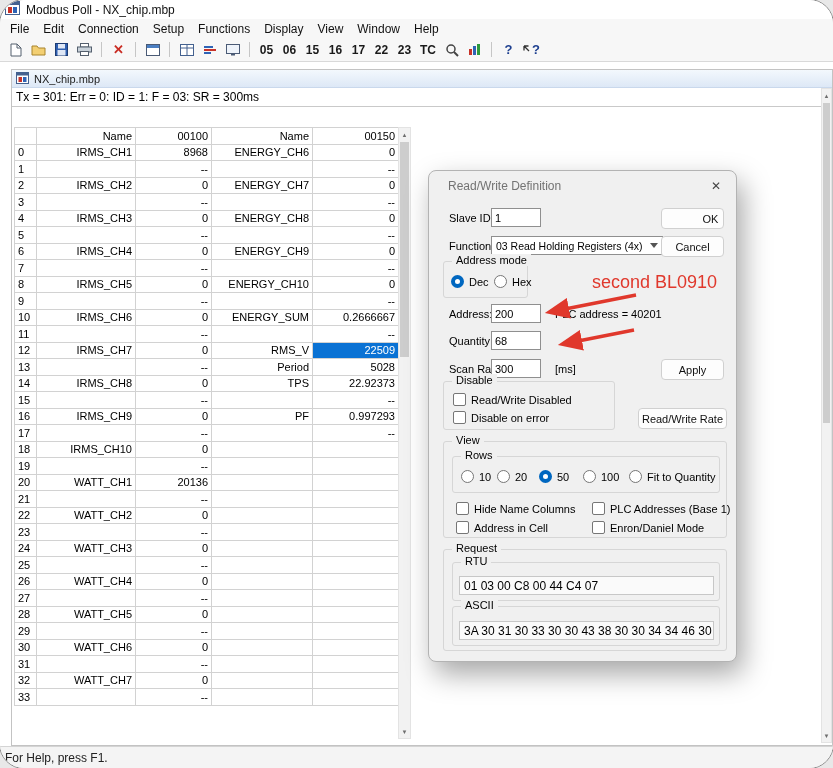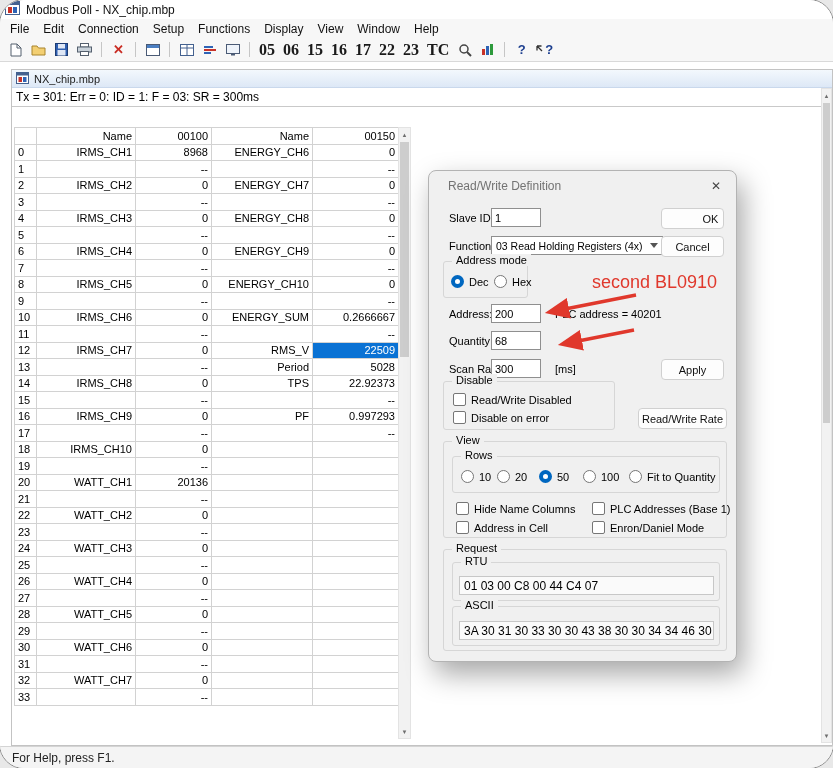--- a/index.html
+++ b/index.html
@@ -11,21 +11,21 @@
   .title-text { font-size:12px; color:#111; }
 
   
   .menubar { position:absolute; top:19px; left:0; right:0; height:19px; background:#f7f7f7; display:flex; align-items:center; padding-left:3px; }
   .menu-item { padding:2px 7px; font-size:12px; color:#111; cursor:default; }
 
   
   .toolbar { position:absolute; top:38px; left:0; right:0; height:24px; background:#f7f7f7; border-bottom:1px solid #d9d9d9; display:flex; align-items:center; padding-left:5px; gap:2px; }
   .tbtn { min-width:21px; height:20px; display:flex; align-items:center; justify-content:center; border-radius:2px; }
   .tsep { width:1px; height:15px; background:#c6c6c6; margin:0 4px; flex:0 0 auto; }
-  .fn-btn { font-weight:bold; font-size:16px; color:#1a1a1a; padding:0 3px;font-family:Liberation Serif, serif; }
+  .fn-btn { font-weight:bold; font-size:12px; color:#1a1a1a; padding:0 3px; }
   .x-red { color:#c92c23; font-weight:bold; font-size:13px; }
   .help-q { font-weight:bold; font-size:13px; color:#1d3f8f; }
 
   
   .mdi { position:absolute; top:62px; left:0; right:0; bottom:22px; background:#ffffff; }
   .childwin { position:absolute; left:11px; top:7px; right:0; bottom:0; border:1px solid #c3c3c3; background:#fff; }
   .child-titlebar { height:18px; background:linear-gradient(#f3f8fd,#dde8f6); border-bottom:1px solid #c9d8ec; display:flex; align-items:center; gap:5px; padding-left:4px; font-size:11px; color:#222; }
   .infoline { height:19px; display:flex; align-items:center; padding-left:4px; font-size:12px; color:#000; border-bottom:1px solid #c9c9c9; background:#fff; }
 
   
@@ -34,21 +34,21 @@
   .grid td.rownum { text-align:left; padding-left:3px; }
   .grid td.selected { background:var(--sel,#0a72d4); color:#fff; }
 
   
   .sb { position:absolute; background:#f2f2f2; border:1px solid #e3e3e3; }
   .sb-arrow { position:absolute; left:0; right:0; height:13px; font-size:6px; color:#6e6e6e; display:flex; align-items:center; justify-content:center; }
   .sb-arrow.up { top:0; } .sb-arrow.down { bottom:0; }
   .sb-thumb { position:absolute; left:1px; right:1px; background:#cdcdcd; }
 
   
-  .statusbar { position:absolute; left:0; right:0; bottom:0; height:22px; background:#f4f4f4; border-top:1px solid #d4d4d4; display:flex; align-items:center; padding-left:12px; font-size:12px; color:#222; }
+  .statusbar { position:absolute; left:0; right:0; bottom:0; height:22px; background:#f4f4f4; border-top:1px solid #d4d4d4; display:flex; align-items:center; padding-left:5px; font-size:12px; color:#222; }
 
   
   .dialog { position:absolute; left:428px; top:170px; width:309px; height:492px; background:#f0f0f0; border:1px solid #b3b3b3; border-radius:8px; box-shadow:6px 12px 28px rgba(0,0,0,.35); z-index:20; font-size:11px; }
   .dialog-titlebar { height:30px; display:flex; align-items:center; padding:0 10px 0 19px; }
   .dialog-title { color:#737373; font-size:12px; }
   .dialog-close { margin-left:auto; width:20px; height:20px; display:flex; align-items:center; justify-content:center; color:#444; font-size:12px; }
   .dlg-label { position:absolute; font-size:11px; white-space:nowrap; }
   .dlg-input { position:absolute; height:19px; border:1px solid #8f8f8f; background:#fff; font-size:11px; padding:0 3px; font-family:"Liberation Sans",sans-serif; }
   .dlg-select { position:absolute; height:19px; background:#fff; border:1px solid #8f8f8f; display:flex; align-items:center; padding:0 4px; white-space:nowrap; }
   .dlg-select .chev { margin-left:auto; width:0; height:0; border-left:4px solid transparent; border-right:4px solid transparent; border-top:5px solid #555; }

